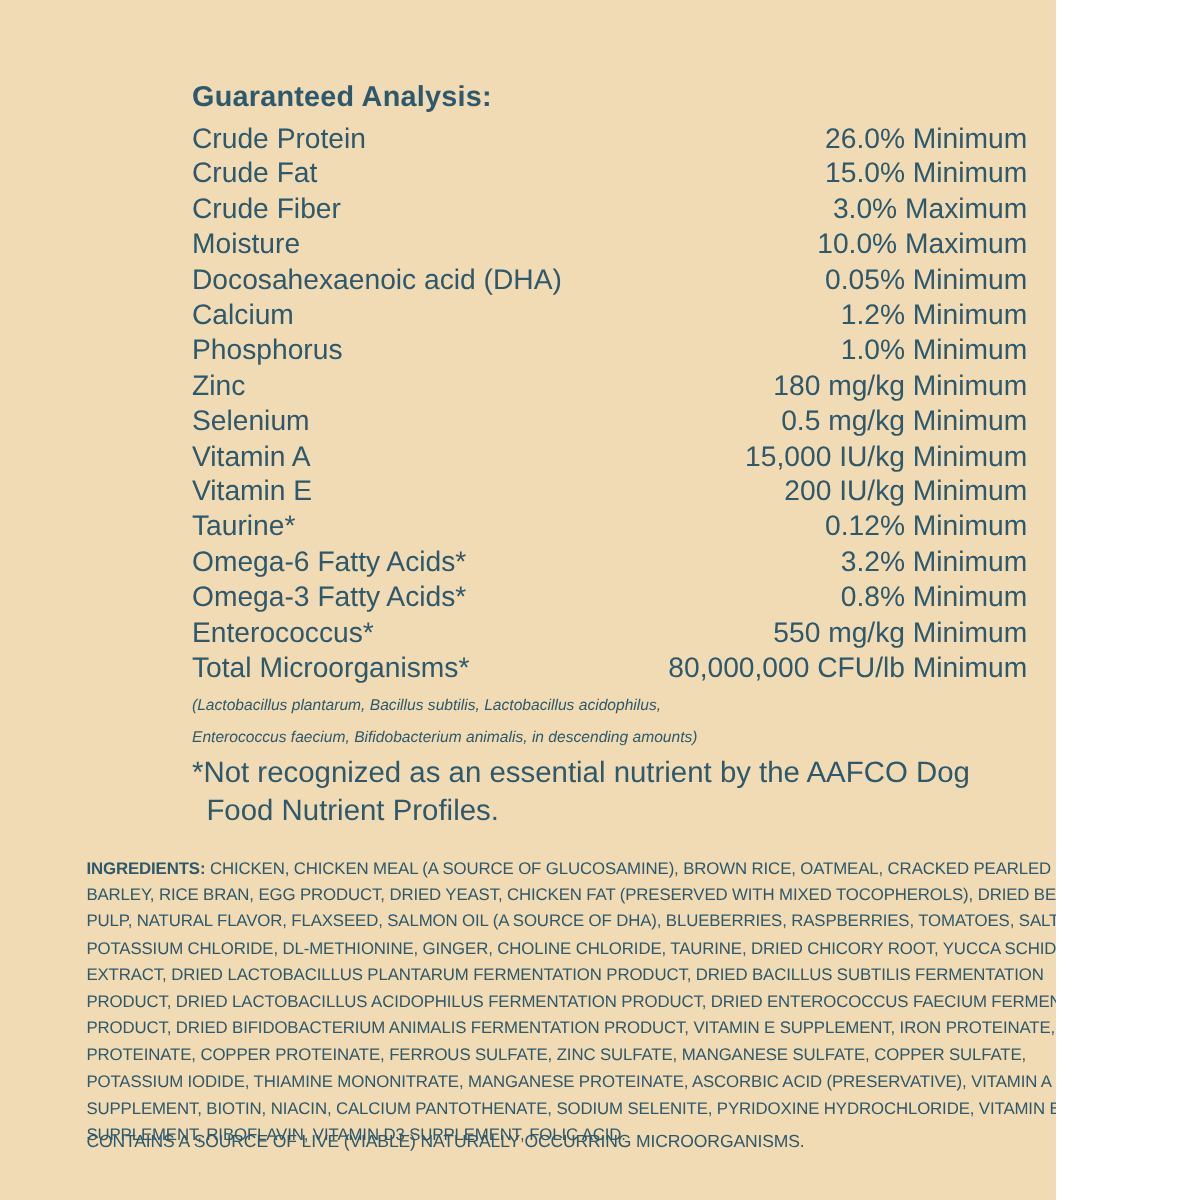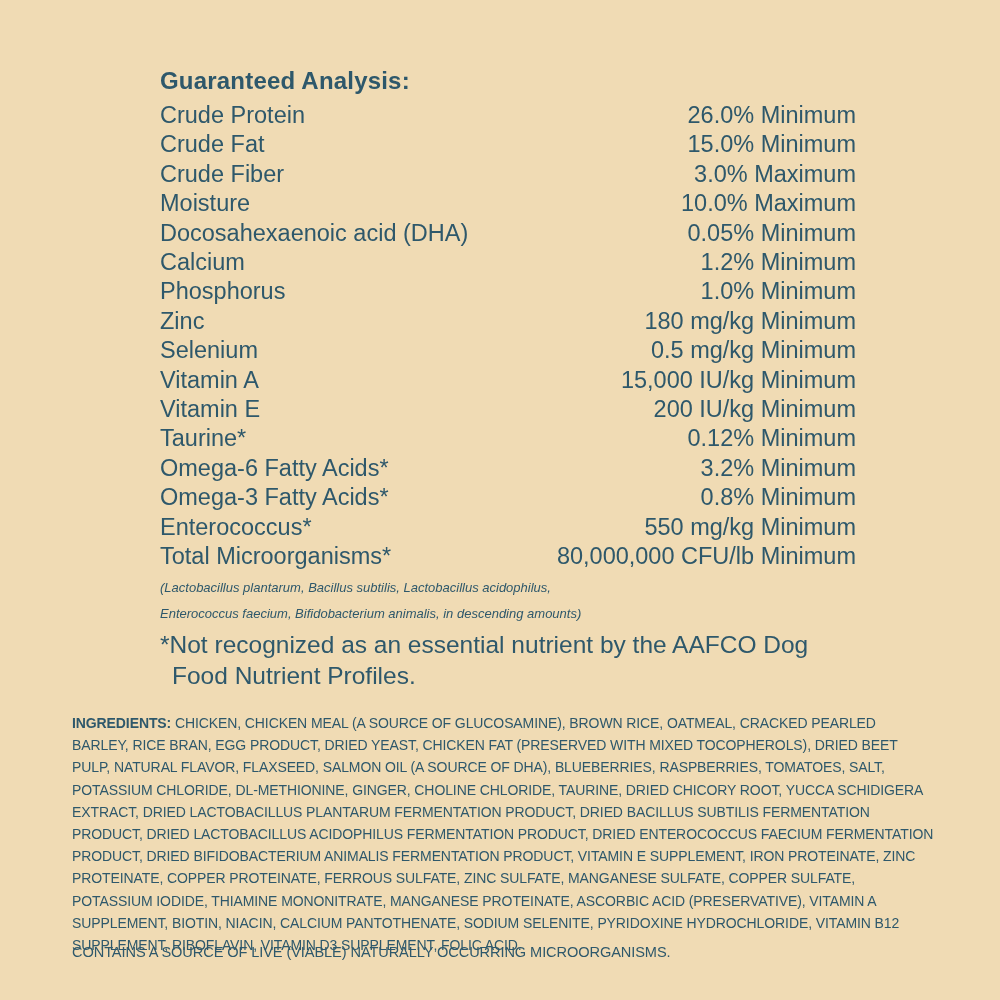--- a/index.html
+++ b/index.html
@@ -3,21 +3,21 @@
 <meta charset="utf-8">
 <style>
   :root {
     --bg: #f0dbb4;
     --ink: #2e586b;
   }
   * { margin: 0; padding: 0; box-sizing: border-box; }
   html, body { background: #fff; }
   .label {
     position: relative;
-    width: 1000px;
+    width: 880px;
     height: 1000px;
     background: var(--bg);
     color: var(--ink);
     font-family: "Liberation Sans", sans-serif;
     overflow: hidden;
   }
   .ga-block {
     position: absolute;
     left: 160px;
     top: 66px;

